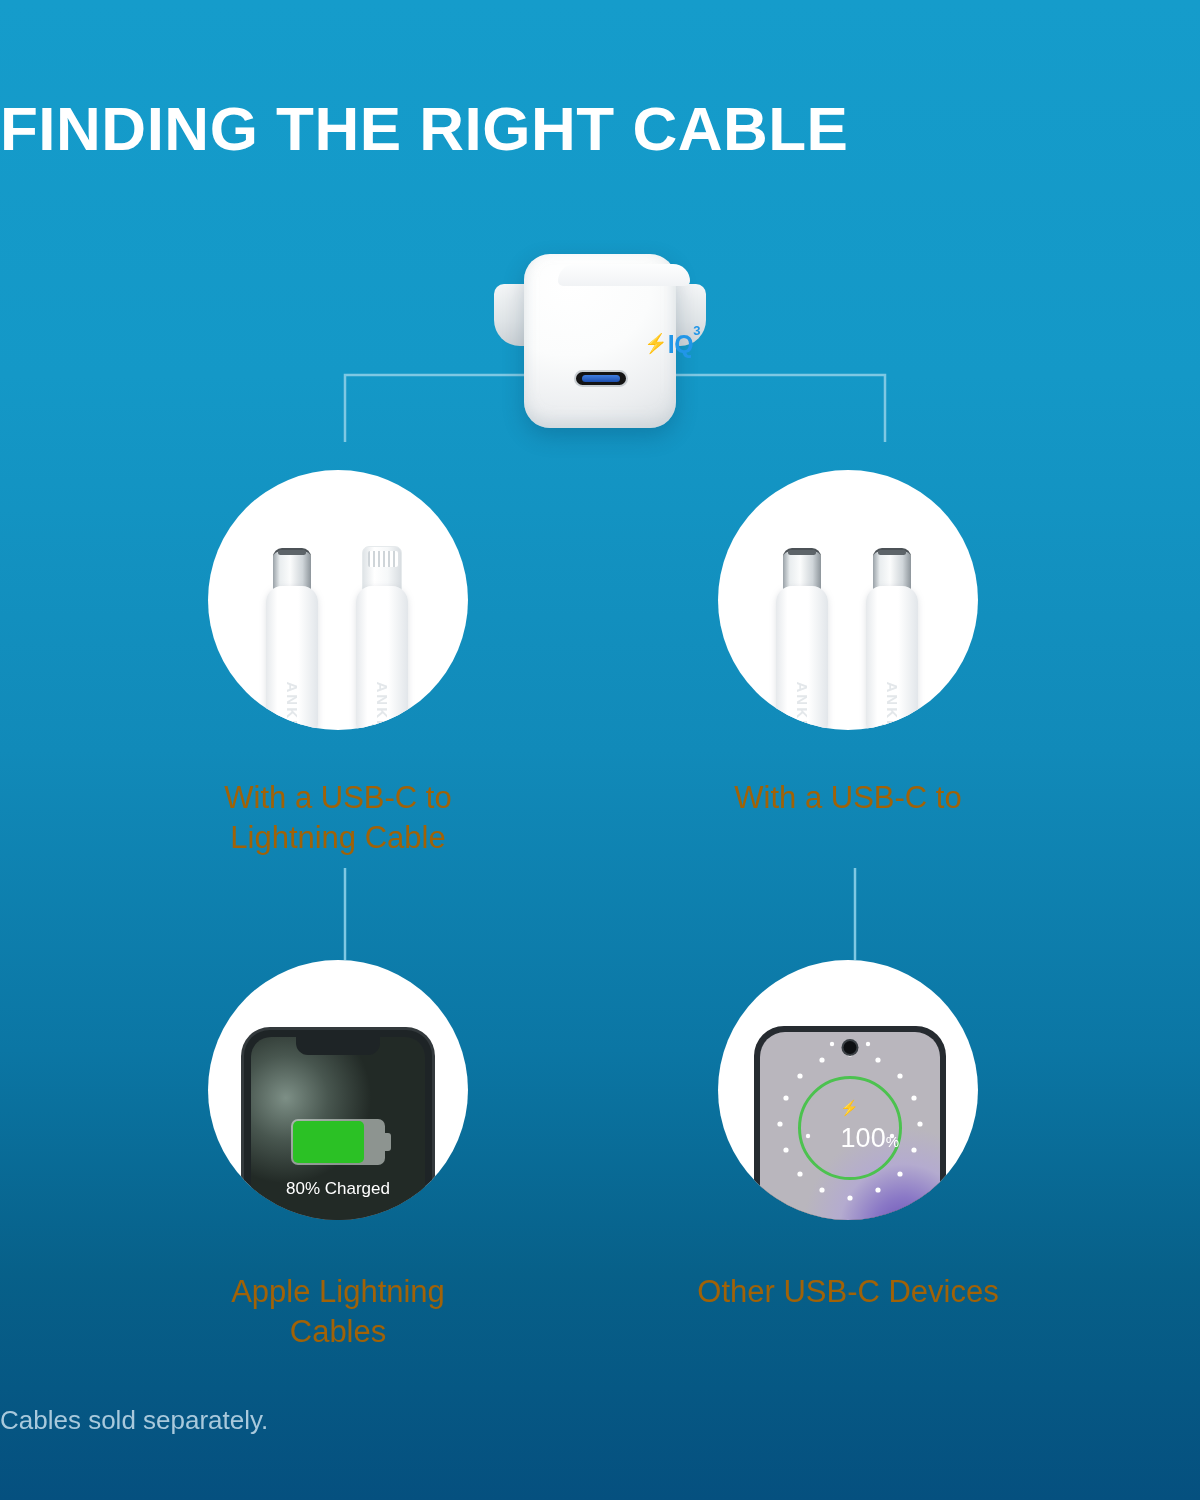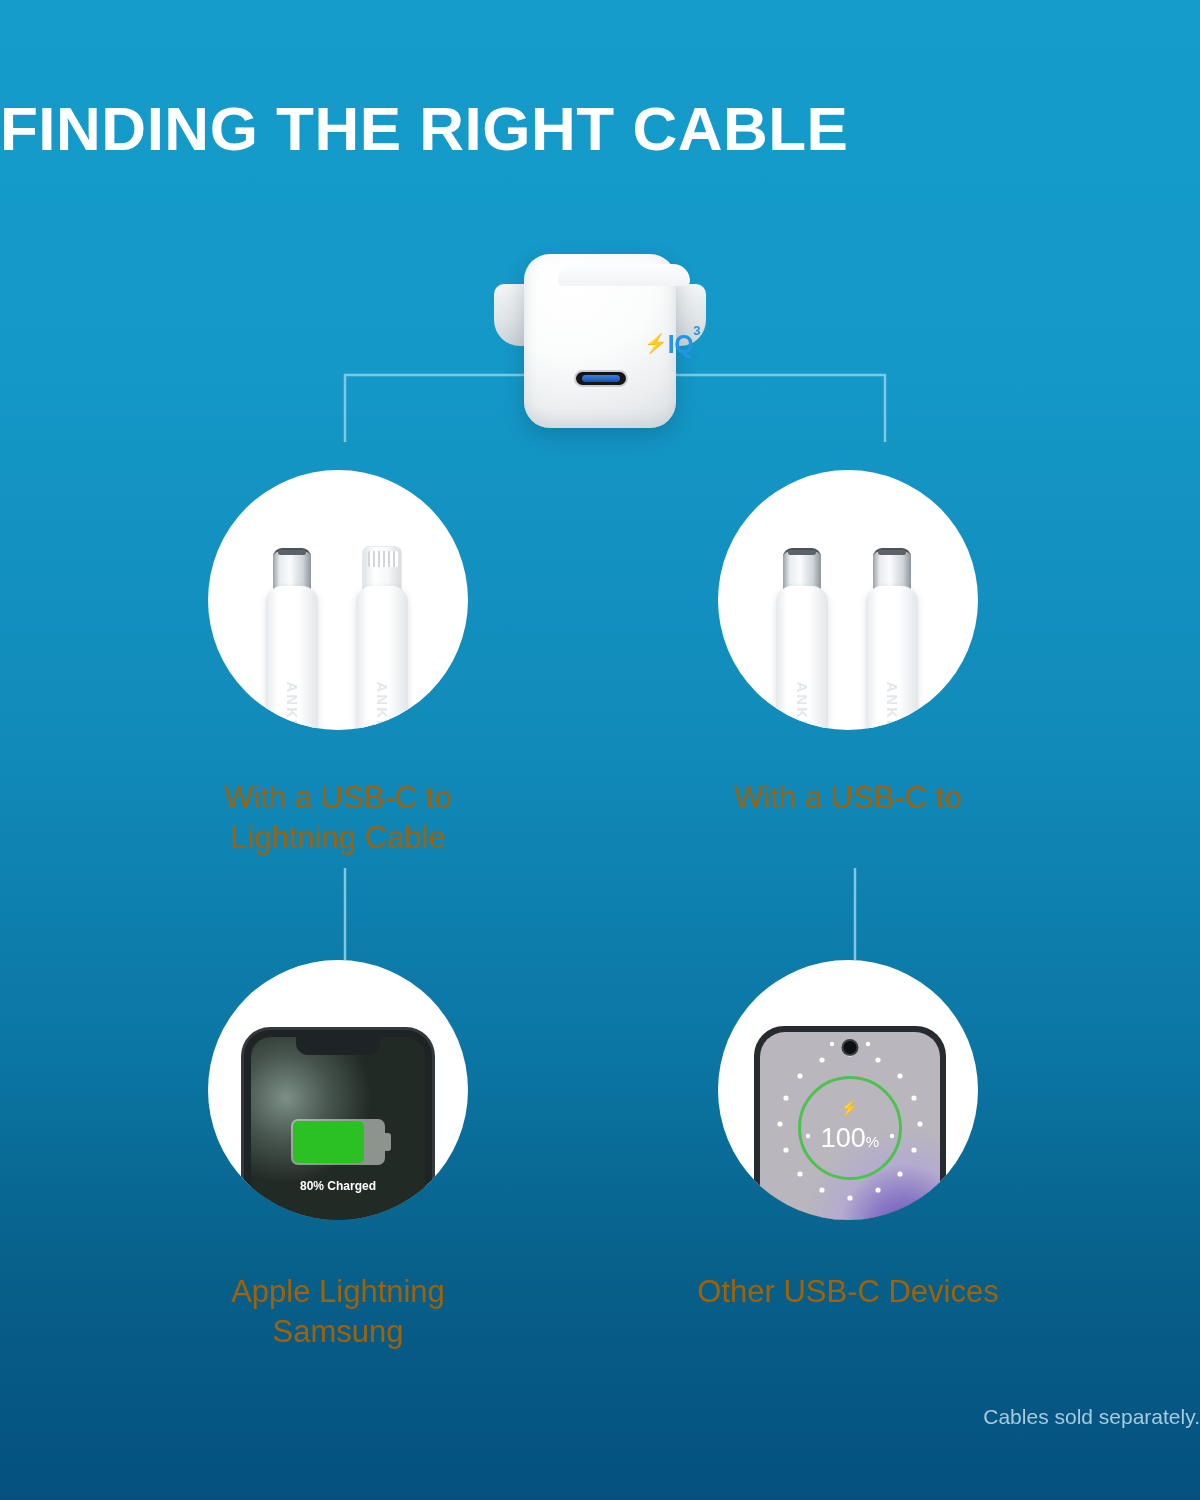--- a/index.html
+++ b/index.html
@@ -177,21 +177,21 @@
   .batt .fill {
     position:absolute; left:2px; top:2px; bottom:2px; width:76%;
     background:#2bc125; border-radius:5px;
   }
   .batt .nub {
     position:absolute; right:-6px; top:14px; width:6px; height:18px;
     background:rgba(230,235,232,0.55); border-radius:0 3px 3px 0;
   }
   .batt-label {
     position:absolute; left:0; top:142px; width:100%;
-    text-align:center; color:#ffffff; font-size:12px; z-index:4;font-weight:bold;
+    text-align:center; color:#ffffff; font-size:17px; z-index:4;
   }
 
   
   .galaxy {
     position:absolute; left:36px; top:66px;
     width:192px; height:214px;
     background:#262b30;
     border-radius:30px 30px 0 0;
   }
   .galaxy .screen {
@@ -211,40 +211,40 @@
     position:absolute; left:50%; top:96px; transform:translate(-50%,-50%);
     width:104px; height:104px; border-radius:50%;
     border:3px solid #4cc24f; z-index:5;
   }
   .ring .bolt {
     position:absolute; left:50%; top:20px; transform:translateX(-50%);
     color:#ffffff; font-size:15px;
   }
   .ring .pct {
     position:absolute; left:0; top:44px; width:100%;
-    text-align:center; color:#ffffff; font-size:27px; font-weight:500;
+    text-align:right; color:#ffffff; font-size:27px; font-weight:500;
   }
   .ring .pct .sm { font-size:15px; }
   .dots { position:absolute; left:0; top:0; width:100%; height:100%; z-index:4; }
 
   
   .label {
     position:absolute; width:420px;
     text-align:center; color:#a16207;
     font-size:31px; line-height:1.28;
     font-family:"Liberation Sans", sans-serif;
   }
   .lbl-top-left  { left:128px; top:778px; }
   .lbl-top-right { left:638px; top:778px; }
   .lbl-bot-left  { left:128px; top:1272px; }
   .lbl-bot-right { left:638px; top:1272px; }
 
   .footer {
     position:absolute; left:0; top:1405px; width:1200px;
-    text-align:right; color:#a9c9dc; font-size:21px;
+    text-align:left; color:#a9c9dc; font-size:26px;
   }
 </style>
 </head>
 <body>
 
 <div class="title">FINDING THE RIGHT CABLE</div>
 
 <svg class="lines" width="1200" height="1500">
   <path d="M345 442 L345 375 L885 375 L885 442" fill="none" stroke="#7fc8e3" stroke-width="2.5"></path>
   <line x1="345" y1="868" x2="345" y2="960" stroke="#7fc8e3" stroke-width="2.5"></line>
@@ -351,19 +351,19 @@
       <div class="ring">
         <div class="bolt">⚡</div>
         <div class="pct"><span>100</span><span class="sm">%</span></div>
       </div>
     </div>
   </div>
 </div>
 
 <div class="label lbl-bot-left">
   <div>Apple Lightning</div>
-  <div>Samsung</div>
+  <div>Cables</div>
 </div>
 <div class="label lbl-bot-right">
   <div>Other USB-C Devices</div>
 </div>
 
 <div class="footer">Cables sold separately.</div>
 
 </body></html>

